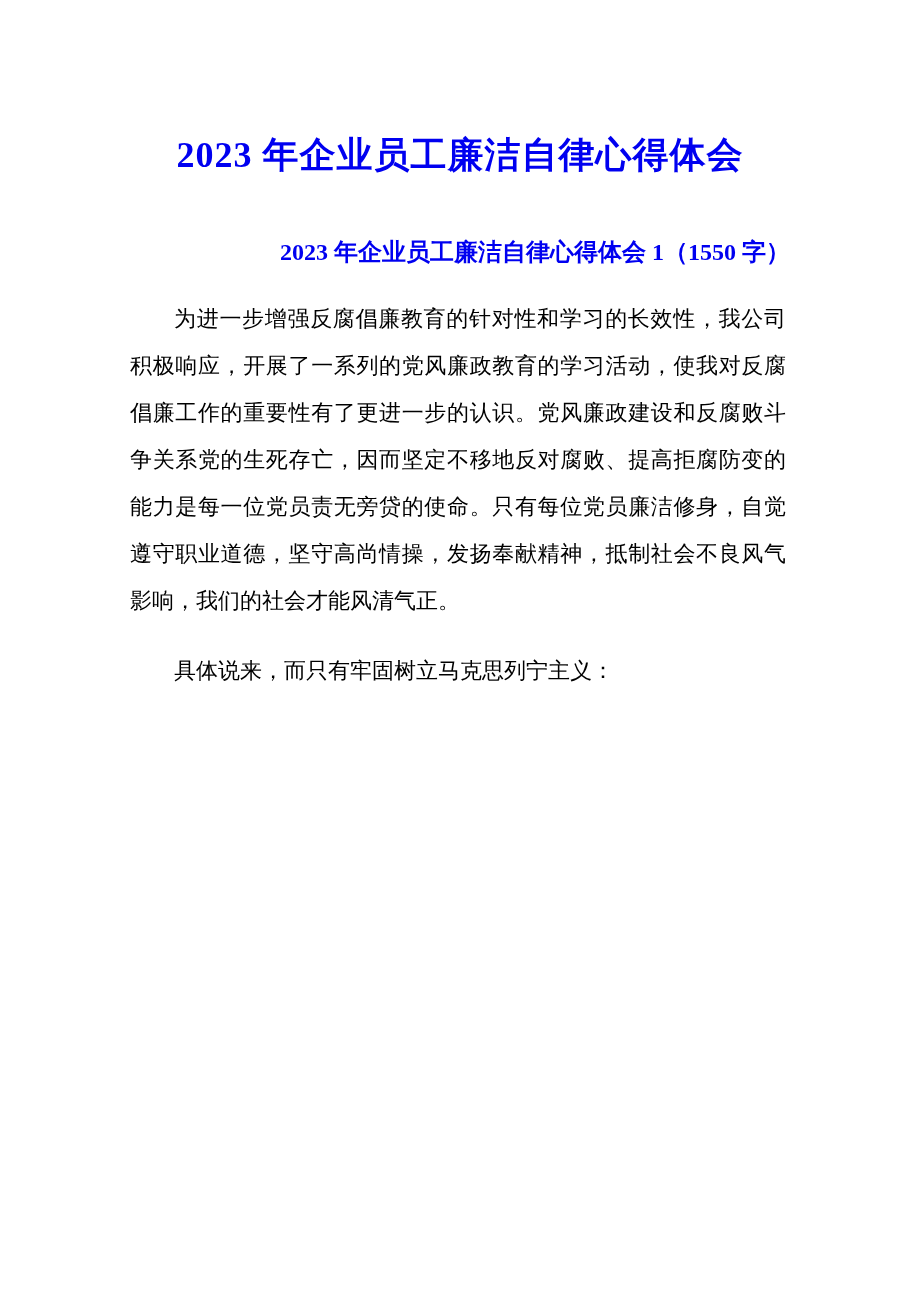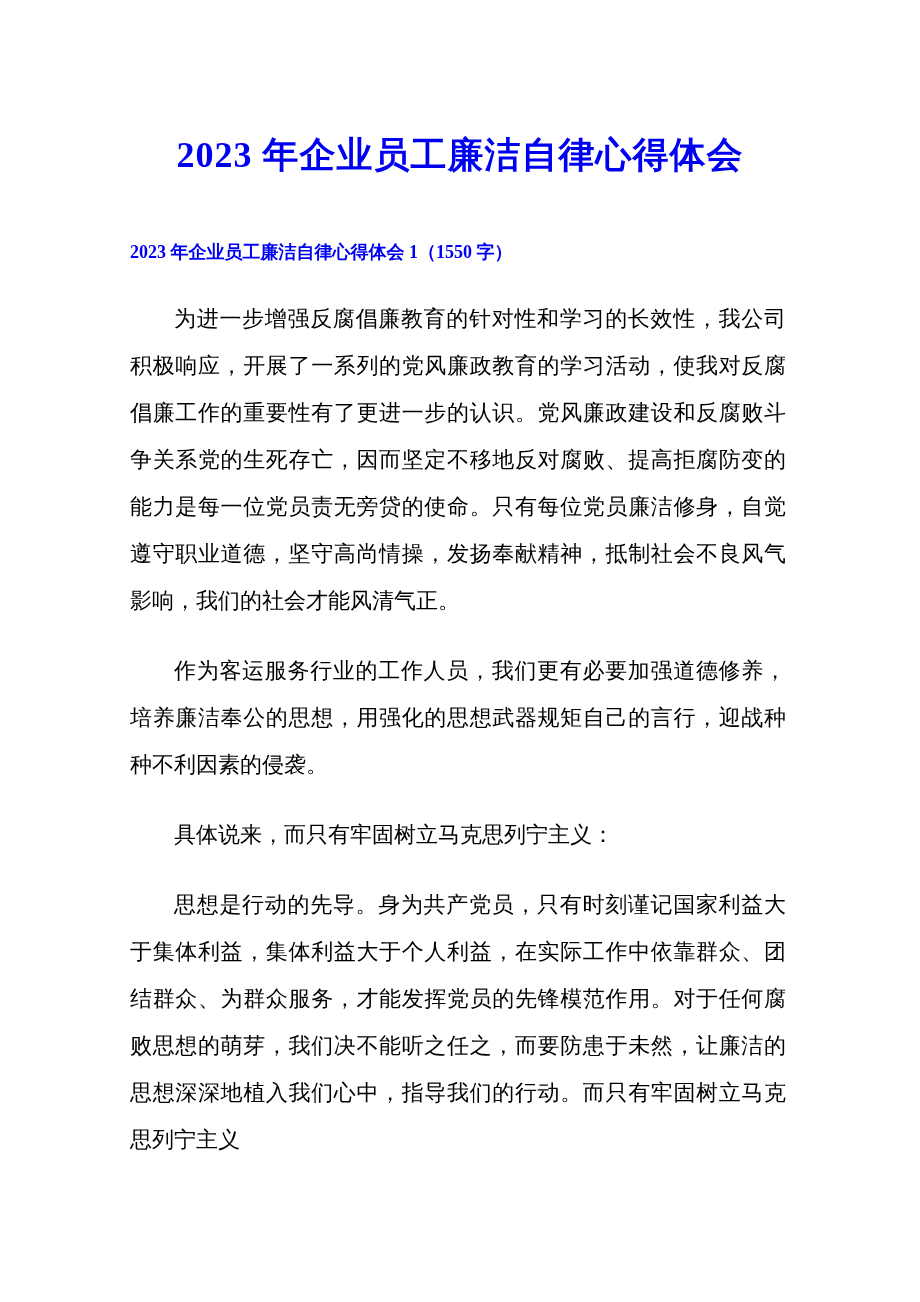--- a/index.html
+++ b/index.html
@@ -24,23 +24,23 @@
     margin: 0;
     text-align: center;
     color: #0000f0;
     font-size: 36px;
     line-height: 60px;
     font-weight: 700;
     letter-spacing: 1px;
   }
   .doc-subtitle {
     margin: 47px 0 0 0;
-    text-align: left;
+    text-align: right;
     color: #0000f0;
-    font-size: 18px;
+    font-size: 24px;
     line-height: 40px;
     font-weight: 700;
   }
   .body-para {
     margin: 23px 4px 0 0;
     color: #000000;
     font-size: 22px;
     line-height: 47px;
     text-indent: 44px;
     text-align: justify;
@@ -53,17 +53,15 @@
   }
 </style>
 </head>
 <body>
 
 <div class="page">
   <div class="content">
     <h1 class="doc-title">2023 年企业员工廉洁自律心得体会</h1>
     <h2 class="doc-subtitle">2023 年企业员工廉洁自律心得体会 1（1550 字）</h2>
     <p class="body-para">为进一步增强反腐倡廉教育的针对性和学习的长效性，我公司积极响应，开展了一系列的党风廉政教育的学习活动，使我对反腐倡廉工作的重要性有了更进一步的认识。党风廉政建设和反腐败斗争关系党的生死存亡，因而坚定不移地反对腐败、提高拒腐防变的能力是每一位党员责无旁贷的使命。只有每位党员廉洁修身，自觉遵守职业道德，坚守高尚情操，发扬奉献精神，抵制社会不良风气影响，我们的社会才能风清气正。</p>
-    <p class="body-para">作为客运服务行业的工作人员，我们更有必要加强道德修养，培养廉洁奉公的思想，用强化的思想武器规矩自己的言行，迎战种种不利因素的侵袭。</p>
     <p class="body-para">具体说来，而只有牢固树立马克思列宁主义：</p>
-    <p class="body-para">思想是行动的先导。身为共产党员，只有时刻谨记国家利益大于集体利益，集体利益大于个人利益，在实际工作中依靠群众、团结群众、为群众服务，才能发挥党员的先锋模范作用。对于任何腐败思想的萌芽，我们决不能听之任之，而要防患于未然，让廉洁的思想深深地植入我们心中，指导我们的行动。而只有牢固树立马克思列宁主义</p>
   </div>
 </div>
 
 </body></html>

